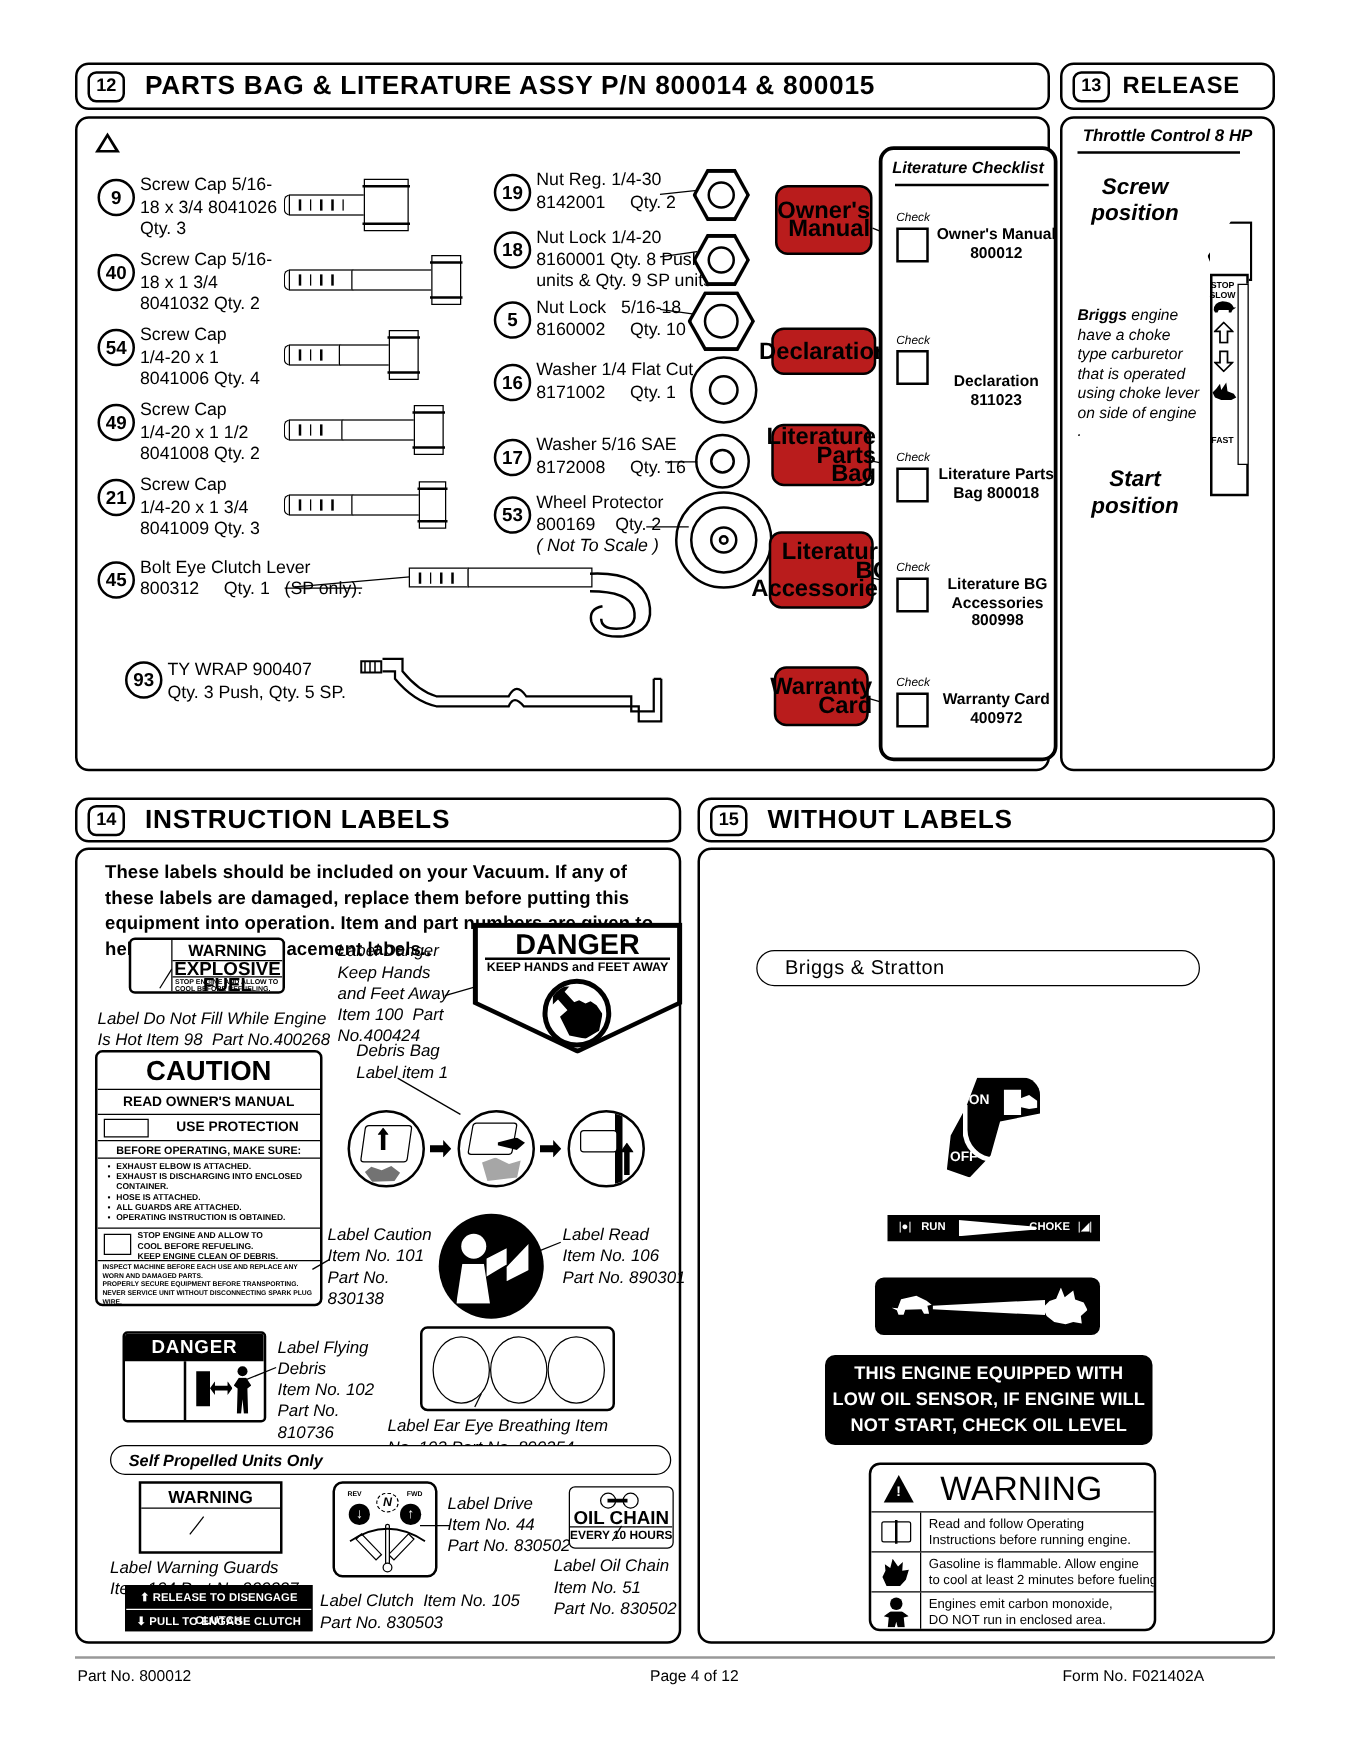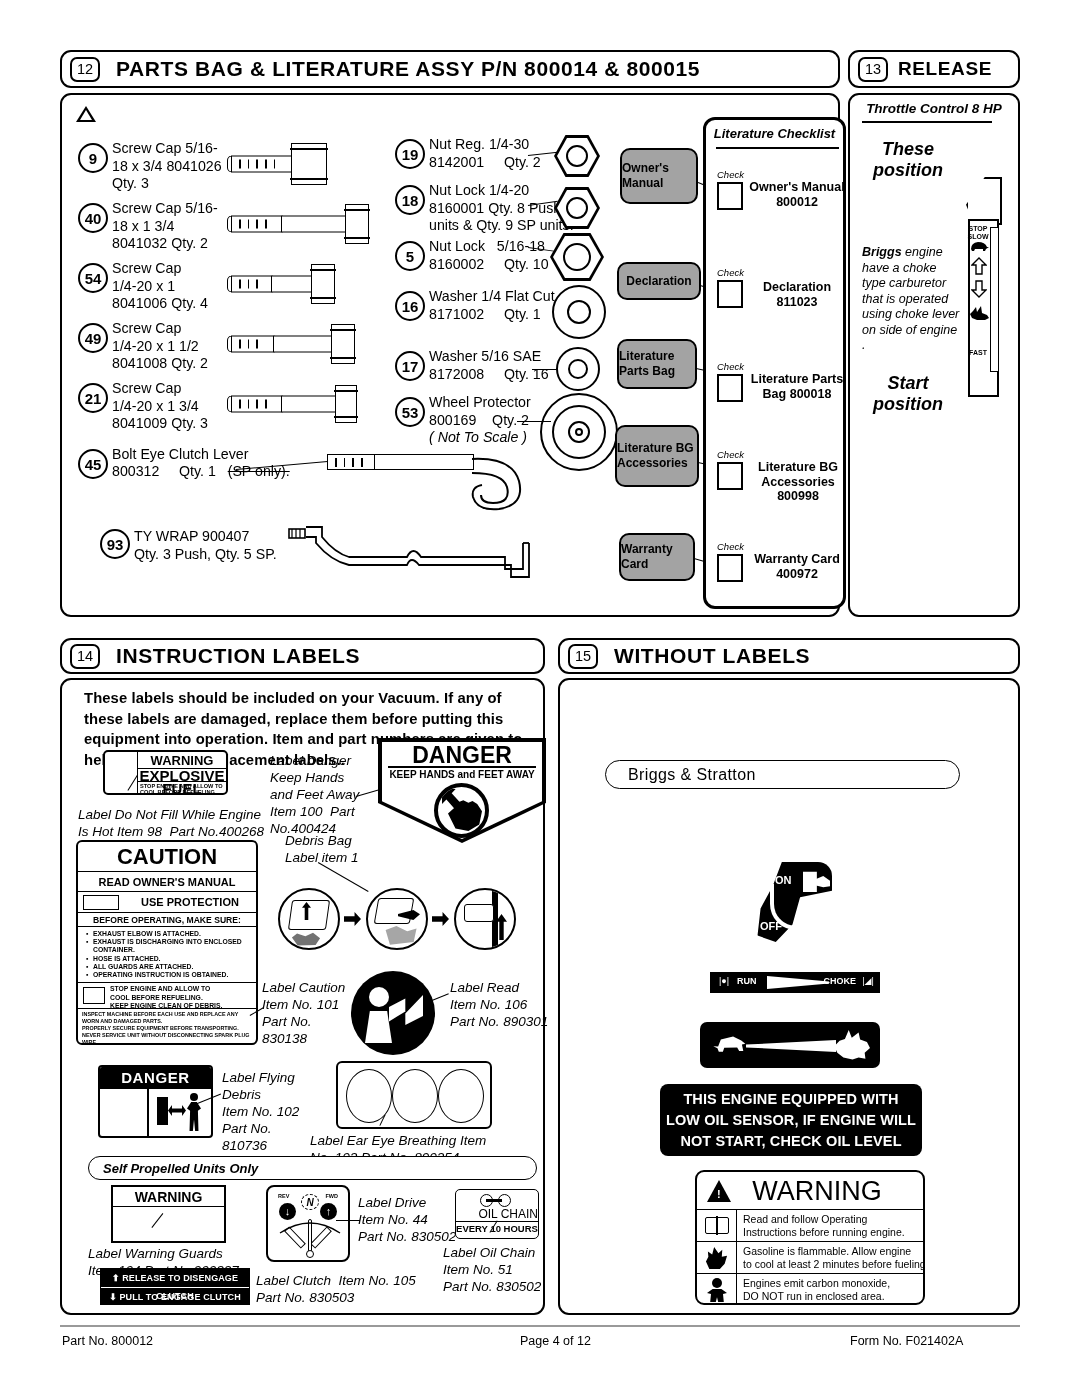--- a/index.html
+++ b/index.html
@@ -20,21 +20,21 @@
     border-radius: 11px;
     background: #fff;
     display: flex; align-items: center;
     padding-left: 8px;
   }
   .sec-num {
     border: 2px solid #000;
     border-radius: 7px;
     min-width: 30px; height: 25px;
     display: flex; align-items: center; justify-content: center;
-    font-size: 14.5px; font-weight: normal;
+    font-size: 14.5px; font-weight: bold;
     padding: 0 0;
   }
   .sec-title {
     font-size: 21px; font-weight: bold; letter-spacing: .6px;
     margin-left: 16px;
   }
   .sec-body {
     position: absolute;
     border: 2.5px solid #000;
     border-radius: 11px;
@@ -127,24 +127,24 @@
   }
   .washer { position: absolute; border-radius: 50%; border: 2.2px solid #000; background:#fff; }
   .washer .in { position: absolute; border-radius: 50%; border: 2.2px solid #000; background:#fff; }
 
   .leader { position: absolute; background: #000; height: 1.4px; transform-origin: left center; }
 
   
   .lit-tag {
     position: absolute;
     border: 2.2px solid #000; border-radius: 10px;
-    background: #a3a3a3;
+    background: #b91c1c;
     display: flex; align-items: center; justify-content: center;
-    text-align: left;
-    font-size: 12px; font-weight: bold; line-height: 15px;
+    text-align: right;
+    font-size: 19px; font-weight: bold; line-height: 15px;
   }
   #lit-panel {
     position: absolute; left: 703px; top: 117px; width: 143px; height: 492px;
     border: 3px solid #000; border-radius: 12px; background: #fff;
   }
   #lit-panel-title {
     position: absolute; left: 0; top: 6px; width: 100%;
     text-align: center; font-size: 13px; font-weight: bold; font-style: italic;
   }
   #lit-panel-rule {
@@ -363,21 +363,21 @@
 
   
   #oil-lbl {
     position: absolute; left: 455px; top: 1189px; width: 84px; height: 50px;
     border: 1.8px solid #000; border-radius: 5px; background: #fff; overflow: hidden;
   }
   #oil-lbl .gears { height: 18px; position: relative; }
   #oil-lbl .g1, #oil-lbl .g2 { position: absolute; top: 4px; width: 13px; height: 13px;
     border: 1.4px solid #000; border-radius: 50%; }
   #oil-lbl .g1 { left: 24px; } #oil-lbl .g2 { left: 42px; }
-  #oil-lbl .bar1 { font-size: 12px; font-weight: normal; text-align: right; line-height: 13px; }
+  #oil-lbl .bar1 { font-size: 15px; font-weight: bold; text-align: center; line-height: 13px; }
   #oil-lbl .bar2 { font-size: 9.5px; font-weight: bold; text-align: center; line-height: 14px;
     border-top: 1.2px solid #000; }
 
   
   #bs-box {
     position: absolute; left: 45px; top: 80px; width: 355px; height: 29px;
     border: 1.8px solid #000; border-radius: 15px; background: #fff;
     display: flex; align-items: center; padding-left: 22px;
     font-size: 16px; letter-spacing: .4px;
   }
@@ -689,21 +689,21 @@
       <div class="lit-check-word">Check</div>
       <div class="lit-check-box"></div>
       <div class="lit-item-label">Owner's
 Manual
 800012</div>
     </div>
 
     <div class="lit-item" style="left:11px; top:160px;">
       <div class="lit-check-word">Check</div>
       <div class="lit-check-box"></div>
-      <div class="lit-item-label" style="top:0;">Declaration
+      <div class="lit-item-label" style="top:18px;">Declaration
 811023</div>
     </div>
 
     <div class="lit-item" style="left:11px; top:254px;">
       <div class="lit-check-word">Check</div>
       <div class="lit-check-box"></div>
       <div class="lit-item-label">Literature
 Parts Bag
 800018</div>
     </div>
@@ -722,21 +722,21 @@
       <div class="lit-item-label">Warranty
 Card
 400972</div>
     </div>
   </div>
 
   <div class="sec-body" id="b13" style="left:848px; top:93px; width:172px; height:524px;">
     <div id="ctl-title">Throttle Control 8 HP</div>
     <div id="ctl-rule"></div>
 
-    <div class="ctl-pos" style="left:10px; top:44px; width:96px;">These
+    <div class="ctl-pos" style="left:10px; top:44px; width:96px;">Screw
 position</div>
     <div class="ctl-pos" style="left:10px; top:278px; width:96px;">Start
 position</div>
 
     <div id="ctl-note"><b>Briggs</b><span> engine have a choke type carburetor that is operated using choke lever on side of engine .</span></div>
 
     <div id="throttle">
       <div id="thr-arm"></div>
       <div id="thr-plate"></div>
       <div id="thr-slot"></div>

